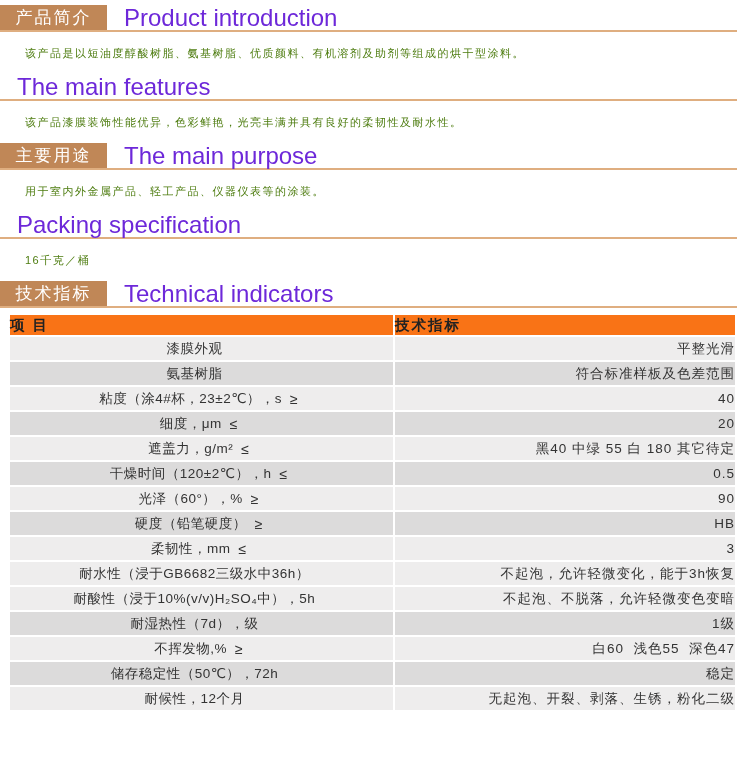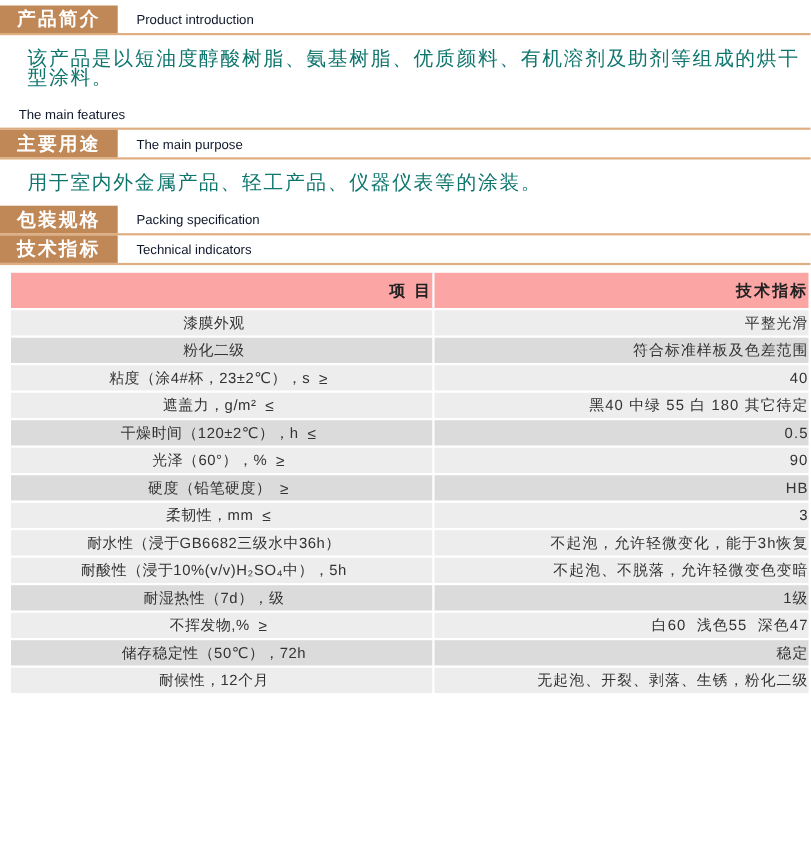--- a/index.html
+++ b/index.html
@@ -20,61 +20,61 @@
     width: 737px;
   }
   .badge {
     display: inline-flex;
     align-items: center;
     justify-content: center;
     min-width: 107px;
     padding: 0 12px;
     background: #c08757;
     color: #ffffff;
-    font-weight: bold;
+    font-weight: normal;
     font-size: 17px;
     letter-spacing: 2px;
     line-height: 1;
   }
   .entitle {
     display: inline-flex;
     align-items: center;
     margin-left: 17px;
-    color: #0f172a;
-    font-size: 12px;
+    color: #6d28d9;
+    font-size: 24px;
     line-height: 1;
     text-align: right;
   }
   .sec-body {
     margin: 13px 0 12px 25px;
-    font-size: 18px;
+    font-size: 11px;
     line-height: 17px;
-    color: #0f766e;
+    color: #4d7c0f;
     letter-spacing: 1.5px;
     font-weight: 500;
   }
 
   
   .spec-table-wrap { margin: 5px 0 0 8px; }
   table.spec {
     border-collapse: separate;
     border-spacing: 2px;
     table-layout: fixed;
     width: 729px;
   }
   col.c1 { width: 383px; }
   col.c2 { width: 340px; }
   th {
-    background: #fca5a5;
-    height: 32px;
+    background: #f97316;
+    height: 20px;
     font-size: 14.5px;
     font-weight: bold;
     color: #222;
     letter-spacing: 2px;
-    text-align: right;
+    text-align: left;
   }
   td { height: 23px; font-size: 13.5px; color: #333; }
   tr.light td { background: #eeeded; }
   tr.dark  td { background: #dcdbdb; }
   .cellwrap {
     display: flex;
     justify-content: center;
     align-items: center;
     padding: 0 28px 0 22px;
   }
@@ -92,35 +92,36 @@
       <span class="badge">产品简介</span>
       <span class="entitle">Product introduction</span>
     </div>
     <p class="sec-body">该产品是以短油度醇酸树脂、氨基树脂、优质颜料、有机溶剂及助剂等组成的烘干型涂料。</p>
   </section>
 
   <section>
     <div class="sec-head">
       <span class="entitle">The main features</span>
     </div>
+    <p class="sec-body">该产品漆膜装饰性能优异，色彩鲜艳，光亮丰满并具有良好的柔韧性及耐水性。</p>
   </section>
 
   <section>
     <div class="sec-head">
       <span class="badge">主要用途</span>
       <span class="entitle">The main purpose</span>
     </div>
     <p class="sec-body">用于室内外金属产品、轻工产品、仪器仪表等的涂装。</p>
   </section>
 
   <section>
     <div class="sec-head">
-      <span class="badge">包装规格</span>
       <span class="entitle">Packing specification</span>
     </div>
+    <p class="sec-body">16千克／桶</p>
   </section>
 
   <section>
     <div class="sec-head">
       <span class="badge">技术指标</span>
       <span class="entitle">Technical indicators</span>
     </div>
 
     <div class="spec-table-wrap">
       <table class="spec">
@@ -140,34 +141,43 @@
                 <div class="cellwrap">
                   <span class="item-label">漆膜外观</span>
                   <span class="cmp"></span>
                 </div>
               </td>
               <td class="value-cell">平整光滑</td>
             </tr>
             <tr class="dark">
               <td>
                 <div class="cellwrap">
-                  <span class="item-label">粉化二级</span>
+                  <span class="item-label">氨基树脂</span>
                   <span class="cmp"></span>
                 </div>
               </td>
               <td class="value-cell">符合标准样板及色差范围</td>
             </tr>
             <tr class="light">
               <td>
                 <div class="cellwrap">
                   <span class="item-label">粘度（涂4#杯，23±2℃），s</span>
                   <span class="cmp">≥</span>
                 </div>
               </td>
               <td class="value-cell">40</td>
+            </tr>
+            <tr class="dark">
+              <td>
+                <div class="cellwrap">
+                  <span class="item-label">细度，μm</span>
+                  <span class="cmp">≤</span>
+                </div>
+              </td>
+              <td class="value-cell">20</td>
             </tr>
             <tr class="light">
               <td>
                 <div class="cellwrap">
                   <span class="item-label">遮盖力，g/m²</span>
                   <span class="cmp">≤</span>
                 </div>
               </td>
               <td class="value-cell">黑40 中绿 55 白 180 其它待定</td>
             </tr>

